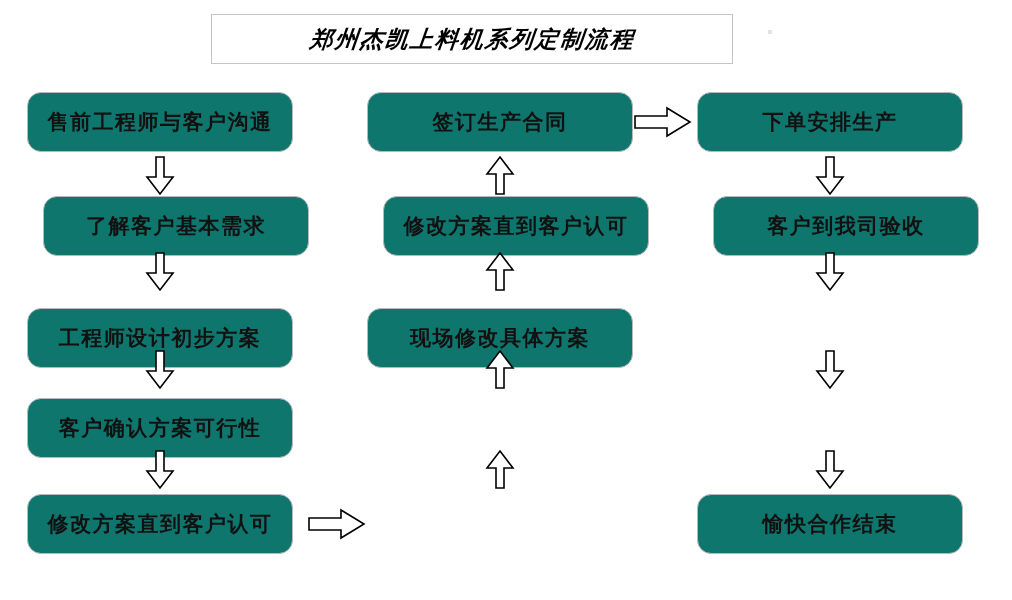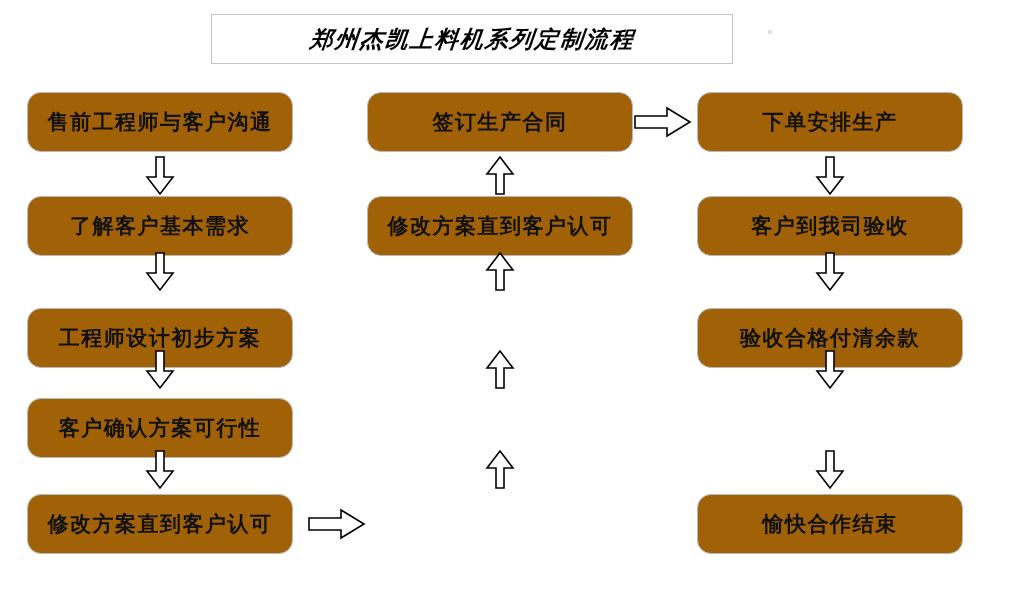--- a/index.html
+++ b/index.html
@@ -52,42 +52,42 @@
     height: 4px;
     background: #e2e2e2;
   }
 
   
   .node {
     position: absolute;
     height: 60px;
     border: 1px solid #b8b8b8;
     border-radius: 14px;
-    background: #a16207;
+    background: #0f766e;
     display: flex;
     align-items: center;
     justify-content: center;
   }
   .node-label {
     font-family: "DejaVu Serif", "Liberation Serif", serif;
     font-size: 21px;
     font-weight: 700;
     color: #111111;
     letter-spacing: 1.5px;
     white-space: nowrap;
   }
 
   
   .col-left   { left: 27px;  width: 266px; }
   .col-mid    { left: 367px; width: 266px; text-align: right; }
   .col-right  { left: 697px; width: 266px; }
 
   
   .row1 { top: 92px;  }
-  .row2 { top: 196px; }
+  .row2 { top: 196px; margin-left: 16px; }
   .row3 { top: 308px; }
   .row4 { top: 398px; }
   .row5 { top: 494px; }
 
   
   .arrow {
     position: absolute;
   }
   .arrow svg { display: block; overflow: visible; }
   .arrow svg polygon {
@@ -161,20 +161,23 @@
         <polygon points="11,1 19,1 19,21 28,21 15,38 2,21 11,21"></polygon>
       </svg>
   </div>
 
   <div class="node col-mid row1">
     <span class="node-label">签订生产合同</span>
   </div>
   <div class="node col-mid row2">
     <span class="node-label">修改方案直到客户认可</span>
   </div>
+  <div class="node col-mid row3">
+    <span class="node-label">现场修改具体方案</span>
+  </div>
 
   <div class="arrow arrow-v ax-mid ay1">
     <svg width="30" height="40" viewBox="0 0 30 40">
         <polygon points="15,1 28,18 19,18 19,38 11,38 11,18 2,18"></polygon>
       </svg>
   </div>
   <div class="arrow arrow-v ax-mid ay2">
     <svg width="30" height="40" viewBox="0 0 30 40">
         <polygon points="15,1 28,18 19,18 19,38 11,38 11,18 2,18"></polygon>
       </svg>
@@ -188,23 +191,20 @@
     <svg width="30" height="40" viewBox="0 0 30 40">
         <polygon points="15,1 28,18 19,18 19,38 11,38 11,18 2,18"></polygon>
       </svg>
   </div>
 
   <div class="node col-right row1">
     <span class="node-label">下单安排生产</span>
   </div>
   <div class="node col-right row2">
     <span class="node-label">客户到我司验收</span>
-  </div>
-  <div class="node col-right row3">
-    <span class="node-label">验收合格付清余款</span>
   </div>
   <div class="node col-right row5">
     <span class="node-label">愉快合作结束</span>
   </div>
 
   <div class="arrow arrow-v ax-right ay1">
     <svg width="30" height="40" viewBox="0 0 30 40">
         <polygon points="11,1 19,1 19,21 28,21 15,38 2,21 11,21"></polygon>
       </svg>
   </div>

